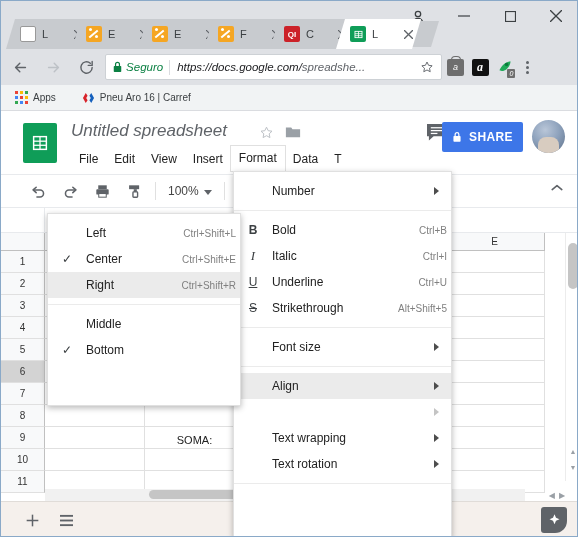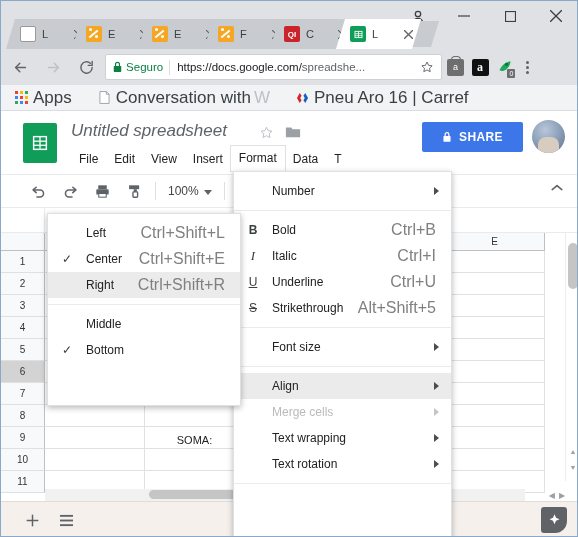--- a/index.html
+++ b/index.html
@@ -75,21 +75,21 @@
   .fav-orange::after { width:3px; height:3px; border-radius:50%; top:2px; left:3px;
     box-shadow: 6px 7px 0 0 #fff; }
   .fav-qi { background:#cc2229; border-radius:2px; color:#fff; font-size:8px; font-weight:bold;
             font-family:"Liberation Sans",sans-serif; }
   .fav-sheets { background:#0f9d58; border-radius:2px; }
 
   
   .omnibar {
     position: absolute; left: 0; top: 48px; width: 536px; height: 36px;
     background: #dfe1e5;
-    display: flex; align-items: center;
+    display: flex; align-items: center; font-style: italic;
   }
   .nav-btn {
     width: 30px; height: 30px; margin-left: 5px;
     display: flex; align-items: center; justify-content: center;
     color: #5f6368;
   }
   .nav-btn.disabled { color: #bdc1c6; }
   .urlbox {
     flex: 0 0 auto; width: 337px; height: 26px; margin-left: 4px;
     background: #fff; border: 1px solid #cdd1d5; border-radius: 2px;
@@ -121,21 +121,21 @@
            align-items:center; justify-content:center; margin-left:2px; }
   .kebab i { width:3px; height:3px; background:#5f6368; border-radius:50%; display:block; }
 
   
   .bookmarks {
     position: absolute; left: 0; top: 84px; width: 578px; height: 26px;
     background: #f1f3f4; display: flex; align-items: center;
     border-bottom: 1px solid #dadce0;
   }
   .bm { display: flex; align-items: center; height: 20px; padding: 0 6px;
-        font-size: 17px; color: #3c4043; white-space: nowrap; }
+        font-size: 10px; color: #3c4043; white-space: nowrap; }
   .apps-grid { display:grid; grid-template-columns:repeat(3,3px); gap:2px; margin-right:5px; }
   .apps-grid i { width:3px; height:3px; display:block; }
   .bm-ico { width:13px; height:13px; margin-right:5px; display:flex;
             align-items:center; justify-content:center; }
   .fade-w { color:#bdc1c6; }
 
   
   .sheets {
     position: absolute; left: 0; top: 110px; width: 578px; height: 427px;
     background: #fff; overflow: hidden;
@@ -156,21 +156,21 @@
   .menubar { position:absolute; left:70px; top:35px; display:flex; align-items:center; }
   .menu-item {
     font-size:12px; color:#222; padding:5px 8px; white-space:nowrap;
   }
   .menu-item.active { background:#fff; box-shadow: 0 0 0 1px #e0e0e0;
                       position:relative; z-index:60; border-bottom:1px solid #fff; }
   .comment-btn { position:absolute; right:132px; top:12px; color:#5f6368; }
   .share-btn {
     position:absolute; right:56px; top:11px; height:30px;
     background:#3d76e8; color:#fff; border-radius:2px;
-    display:flex; align-items:center; padding:0 20px;
+    display:flex; align-items:center; padding:0 10px;
     font-size:12px; font-weight:bold; letter-spacing:.4px;
   }
   .avatar {
     position:absolute; right:14px; top:9px; width:33px; height:33px; border-radius:50%;
     background: radial-gradient(circle at 40% 30%, #b9c6d8 0%, #8fa3bd 45%, #5c6e87 100%);
     overflow:hidden;
   }
   .avatar::after {
     content:""; position:absolute; left:6px; bottom:0; width:21px; height:16px;
     background:#d8ccc0; border-radius:8px 8px 0 0;
@@ -266,21 +266,21 @@
     font-size:12px; color:#222; padding-left:0;
   }
   .mrow.hover { background:#ebebeb; }
   .mrow.disabled { color:#bababa; }
   .m-ico { width:38px; text-align:center; font-size:12px; color:#3c4043; flex:0 0 38px; }
   .m-ico.b { font-weight:bold; font-family:"Liberation Sans",sans-serif; }
   .m-ico.i { font-style:italic; font-family:"Liberation Serif",serif; font-size:13px; }
   .m-ico.u { text-decoration:underline; }
   .m-ico.s { text-decoration:line-through; }
   .m-lbl { flex:1 1 auto; }
-  .m-acc { color:#808080; font-size:16px; padding-right:15px; }
+  .m-acc { color:#808080; font-size:10px; padding-right:4px; }
   .m-arrow { position:absolute; right:12px; top:50%; transform:translateY(-50%);
              width:0; height:0; border-left:5px solid #4d4d4d;
              border-top:4px solid transparent; border-bottom:4px solid transparent; }
   .mrow.disabled .m-arrow { border-left-color:#c4c4c4; }
   .msep { height:1px; background:#ebebeb; margin:6px 0; }
   .m-check { width:38px; flex:0 0 38px; text-align:center; font-size:12px; color:#3c4043; }
 </style>
 </head>
 <body>
 
@@ -452,30 +452,20 @@
           <i style="background:#ea4335"></i>
           <i style="background:#fbbc05"></i>
         <i style="background:#34a853"></i>
           <i style="background:#4285f4"></i>
           <i style="background:#ea4335"></i>
       </span>
       <span>Apps</span>
     </div>
     <div class="bm" style="margin-left:14px">
       <span class="bm-ico">
-        <svg width="11" height="13" viewBox="0 0 12 14">
-            <path d="M1 .5h7l3 3v10H1z" fill="#fff" stroke="#9aa0a6" stroke-width="1"></path>
-            <path d="M8 .5v3h3" fill="none" stroke="#9aa0a6" stroke-width="1"></path>
-          </svg>
-      </span>
-      <span>Conversation with</span>
-      <span class="fade-w" style="margin-left:3px">W</span>
-    </div>
-    <div class="bm" style="margin-left:14px">
-      <span class="bm-ico">
         <svg width="13" height="12" viewBox="0 0 14 13">
             <path d="M4 1L1 6.5 4 12 6 9 4.5 6.5 6 4z" fill="#d8232a"></path>
             <path d="M10 1l3 5.5L10 12 8 9l1.5-2.5L8 4z" fill="#1560bd"></path>
           </svg>
       </span>
       <span>Pneu Aro 16 | Carref</span>
     </div>
   </div>
 
   <div class="sheets">
@@ -757,21 +747,20 @@
     </div>
     <div class="msep"></div>
 
     <div class="mrow hover">
       <span class="m-ico"></span>
       <span class="m-lbl">Align</span>
       <span class="m-arrow"></span>
     </div>
     <div class="mrow disabled">
       <span class="m-ico"></span>
-      <span class="m-lbl">Merge cells</span>
       <span class="m-arrow"></span>
     </div>
     <div class="mrow">
       <span class="m-ico"></span>
       <span class="m-lbl">Text wrapping</span>
       <span class="m-arrow"></span>
     </div>
     <div class="mrow">
       <span class="m-ico"></span>
       <span class="m-lbl">Text rotation</span>

